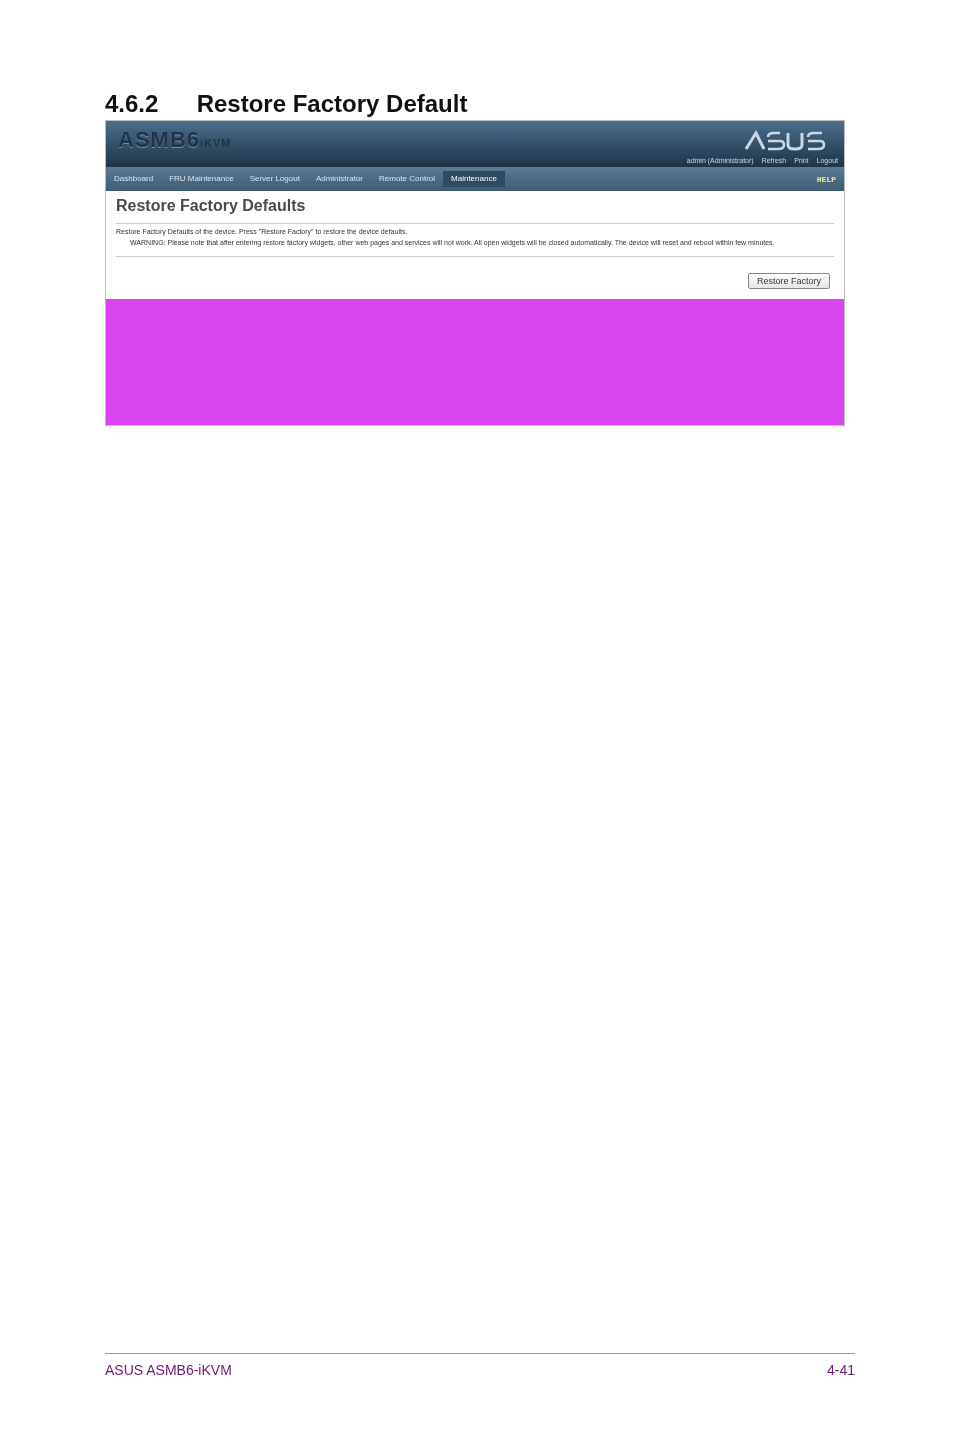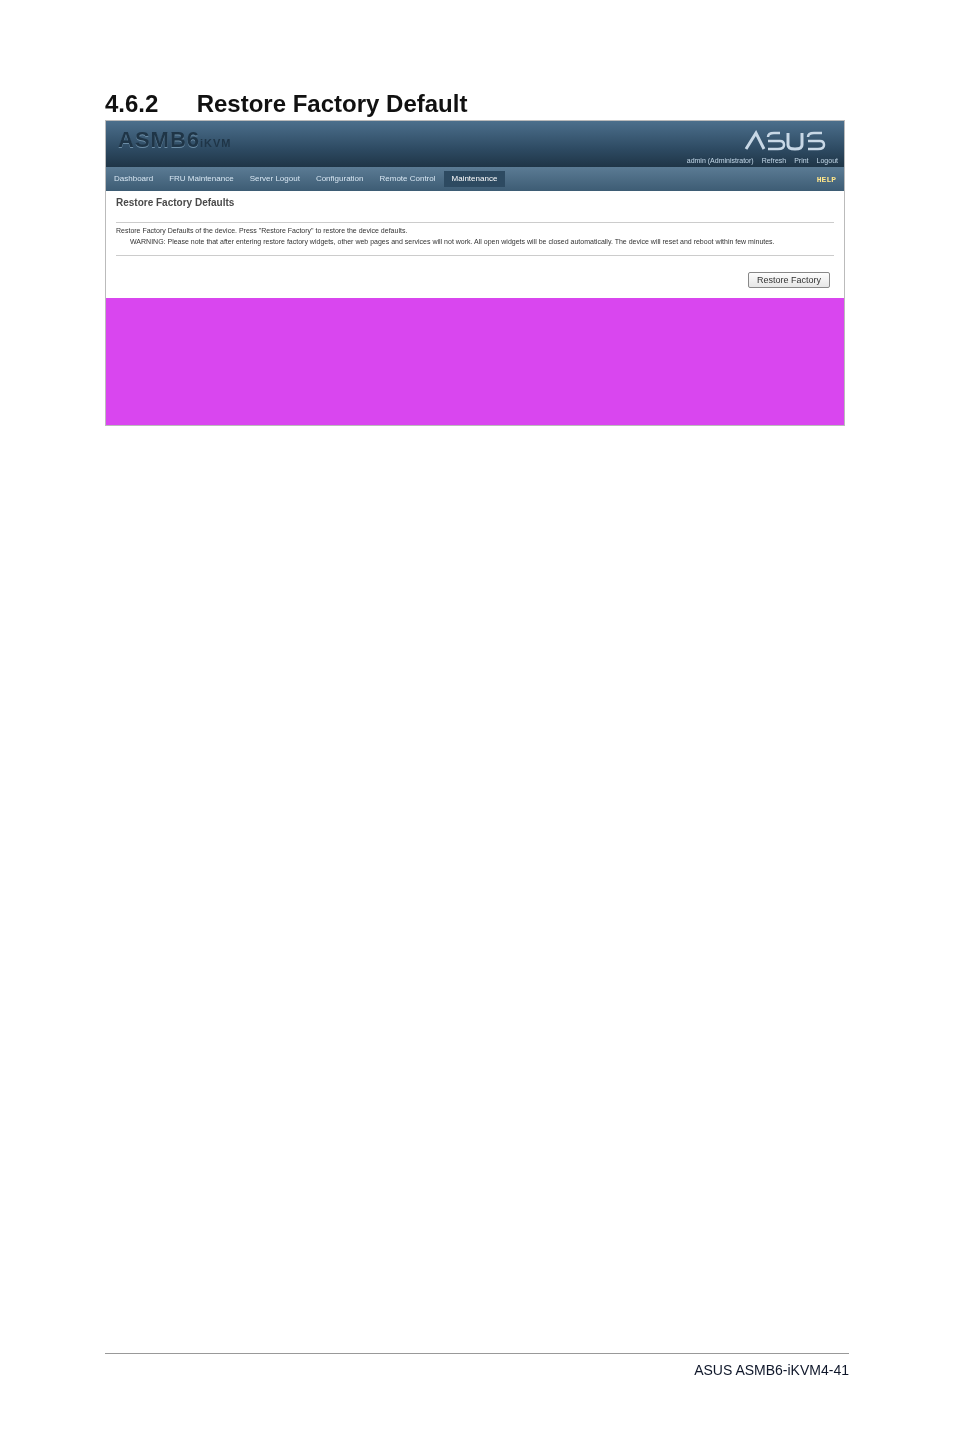--- a/index.html
+++ b/index.html
@@ -94,24 +94,24 @@
     font-weight:bold;
     font-size:8px;
     font-family:Liberation Mono, monospace;
   }
 
   .panel {
     background:#fff;
     padding:6px 10px 10px 10px;
   }
   .panel-title {
-    font-size:10px;
+    font-size:16px;
     font-weight:bold;
     color:#4a4a4a;
-    margin-bottom:14px;
+    margin-bottom:8px;
   }
   .hr { border:none; border-top:1px solid #ccc; margin:2px 0 4px 0; }
   .panel-desc {
     font-size:7px;
     color:#333;
     margin-bottom:4px;
   }
   .panel-warn {
     font-size:7px;
     color:#333;
@@ -130,28 +130,28 @@
     border:1px solid #888;
     background:linear-gradient(#fdfdfd,#e6e6e6);
     border-radius:2px;
     color:#333;
     cursor:pointer;
   }
 
   
   .footer {
     position:absolute;
-    left:105px; right:105px;
+    left:105px; right:99px;
     bottom:60px;
     border-top:1px solid #999;
     padding-top:8px;
     display:flex;
-    justify-content:flex-end;
+    justify-content:space-between;
     font-size:14px;
-    color:#0f172a;
+    color:#701a75;
   }
 
 </style>
 </head>
 <body>
 
 <div class="page">
 
   <h2 class="section-heading">
     <span class="num">4.6.2</span>
@@ -180,21 +180,21 @@
         <span>Refresh</span>
         <span>Print</span>
         <span>Logout</span>
       </div>
     </div>
 
     <div class="menubar">
       <div class="mitem">Dashboard</div>
       <div class="mitem">FRU Maintenance</div>
       <div class="mitem">Server Logout</div>
-      <div class="mitem">Configuration</div>
+      <div class="mitem">Administrator</div>
       <div class="mitem">Remote Control</div>
       <div class="mitem active">Maintenance</div>
       <div class="help">HELP</div>
     </div>
 
     <div class="panel">
       <div class="panel-title">Restore Factory Defaults</div>
       <hr class="hr">
       <div class="panel-desc">Restore Factory Defaults of the device. Press "Restore Factory" to restore the device defaults.</div>
       <div class="panel-warn">WARNING: Please note that after entering restore factory widgets, other web pages and services will not work. All open widgets will be closed automatically. The device will reset and reboot within few minutes.</div>

